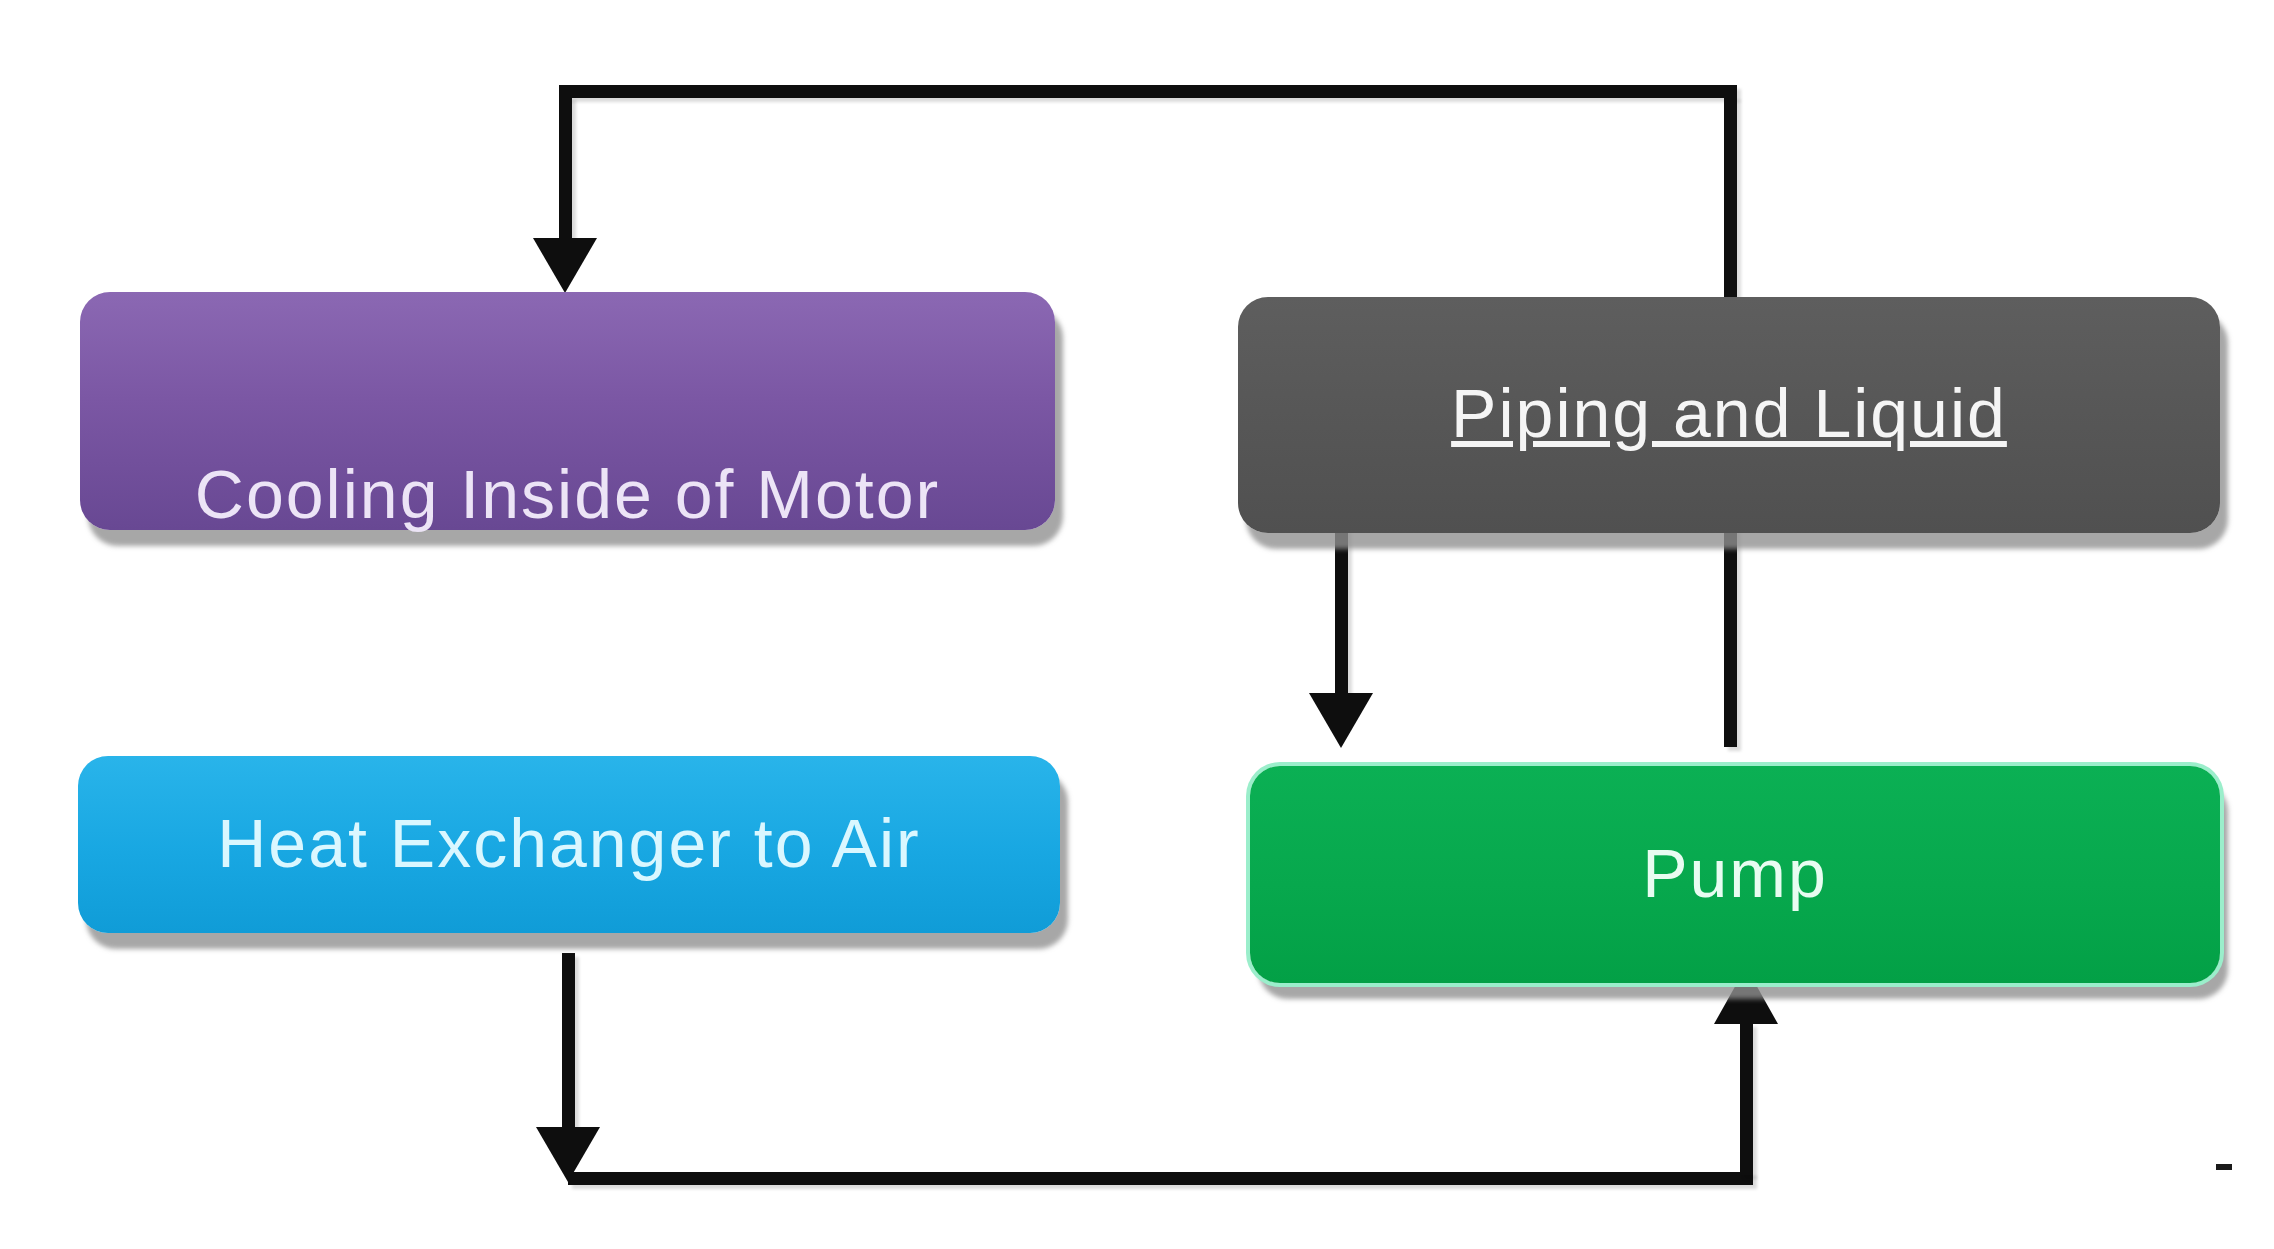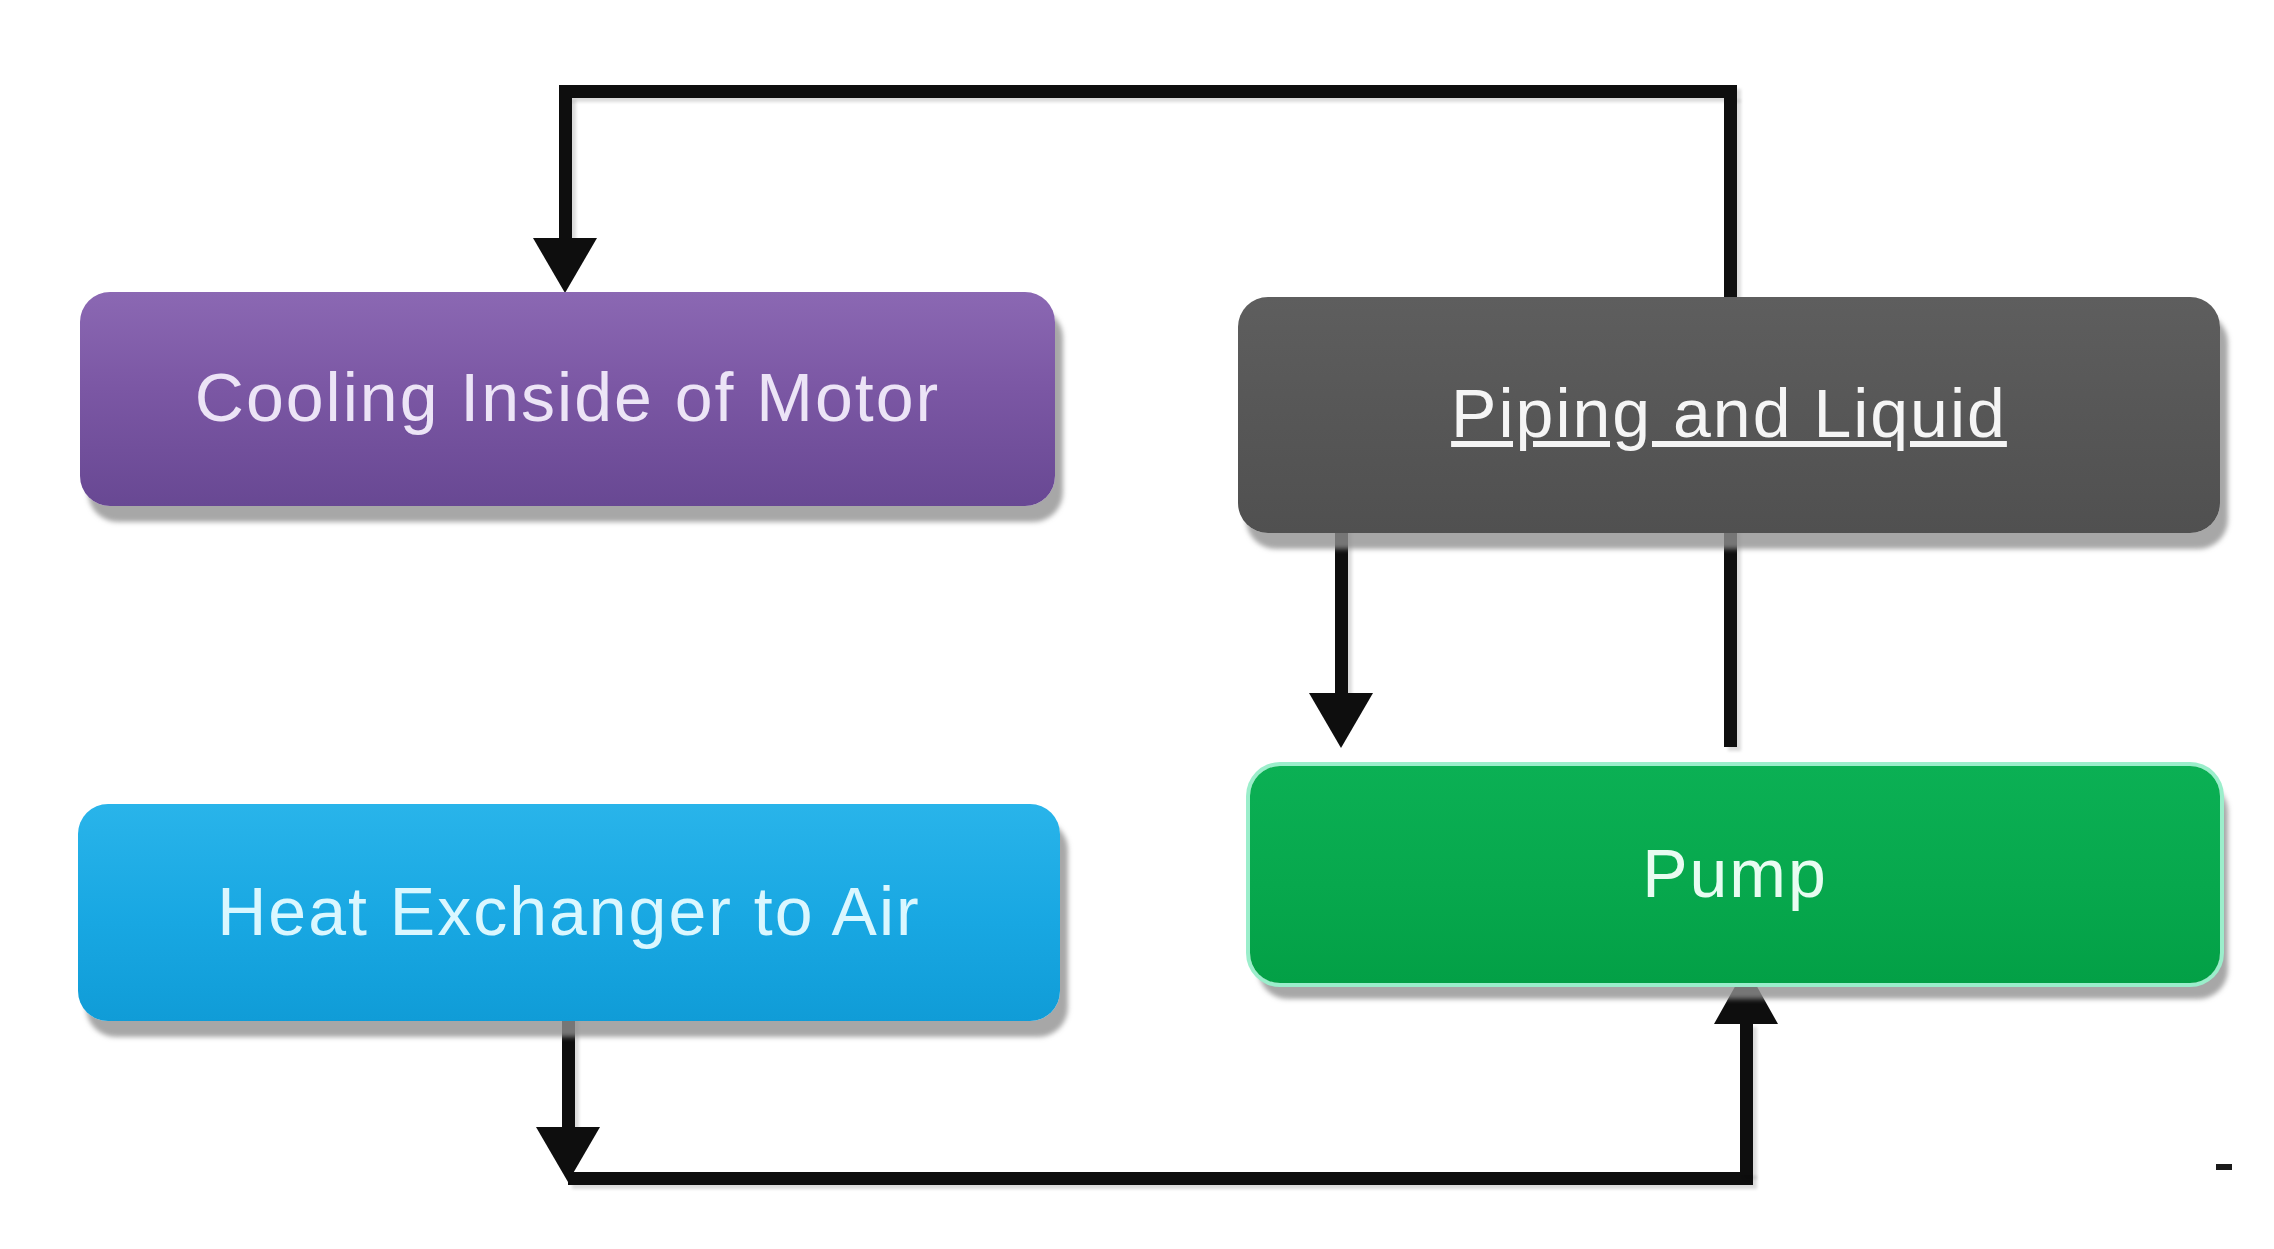--- a/index.html
+++ b/index.html
@@ -14,35 +14,35 @@
   .node{
     position:absolute;
     border-radius:30px;
     display:flex;align-items:center;justify-content:center;
     font-size:68px;letter-spacing:2px;line-height:1;
     box-shadow:8px 16px 5px rgba(145,145,145,0.8);
     text-align:center;
   }
   .node span{transform:translateY(-2px);}
   .node-cooling{
-    left:80px;top:292px;width:975px;height:214px;
+    left:80px;top:292px;width:975px;height:238px;
     background:linear-gradient(180deg,#8b68b3 0%,#7b57a4 45%,#684893 100%);
     color:#ece4f6;
+    align-items:flex-end;
   }
   .node-piping{
     left:1238px;top:297px;width:982px;height:236px;
     background:linear-gradient(180deg,#5e5e5e 0%,#565656 55%,#505050 100%);
     color:#f5f5f5;
     text-decoration:underline;
   }
   .node-heat{
-    left:78px;top:756px;width:982px;height:217px;
+    left:78px;top:756px;width:982px;height:177px;
     background:linear-gradient(180deg,#29b4ea 0%,#18a7e2 55%,#109cd7 100%);
     color:#daf7ff;
-    margin-top:48px;
   }
   .node-pump{
     left:1250px;top:766px;width:970px;height:217px;
     background:linear-gradient(180deg,#0bb054 0%,#07a84d 55%,#03a046 100%);
     color:#e8fcf1;
     box-shadow:0 0 0 4px #9beecb, 8px 16px 5px rgba(145,145,145,0.8);
   }
   
   .line{position:absolute;background:#0e0e0e;}
   .line.shadowed{box-shadow:4px 4px 3px rgba(0,0,0,0.14);}

